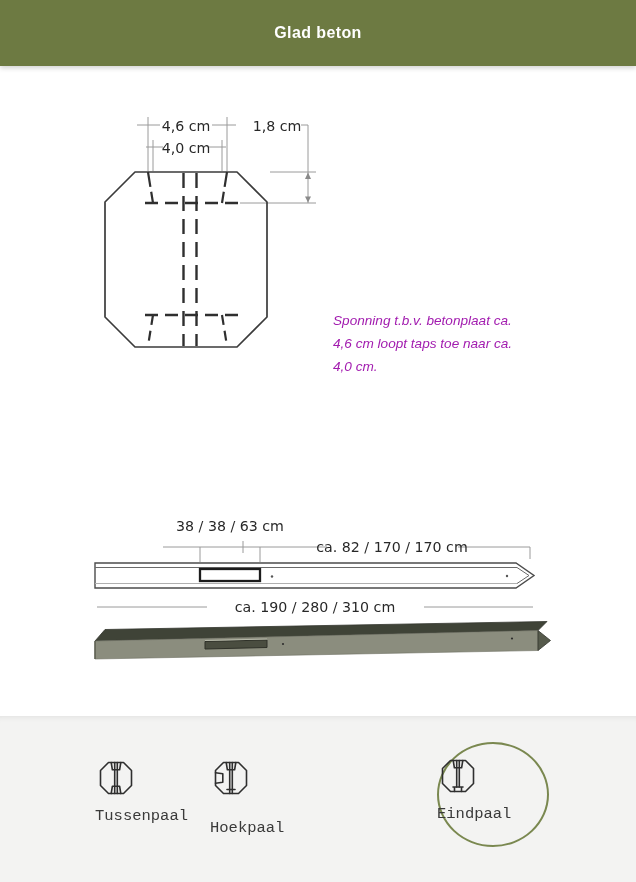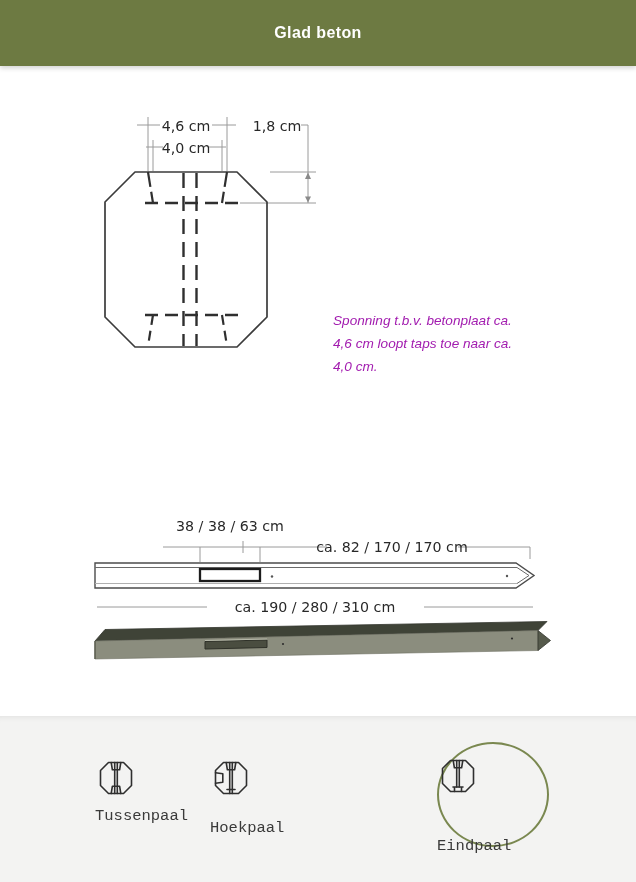--- a/index.html
+++ b/index.html
@@ -77,21 +77,21 @@
   .post-type .label {
     margin-top: 9px;
     font-size: 15.5px;
     color: #3a3a3a;
     white-space: nowrap;
   }
   .post-type svg { display: block; }
   #pt-0 { left: 95px; }
   #pt-1 { left: 210px; gap: 12px; }
   #pt-2 { left: 322px; }
-  #pt-3 { left: 437px; top: 756px; gap: 32px; }
+  #pt-3 { left: 437px; top: 756px; }
 
   .selected-ring {
     position: absolute;
     left: 437px; top: 742px;
     width: 112px; height: 105px;
     border: 2.5px solid #7A8850;
     border-radius: 50%;
     pointer-events: none;
   }
 

